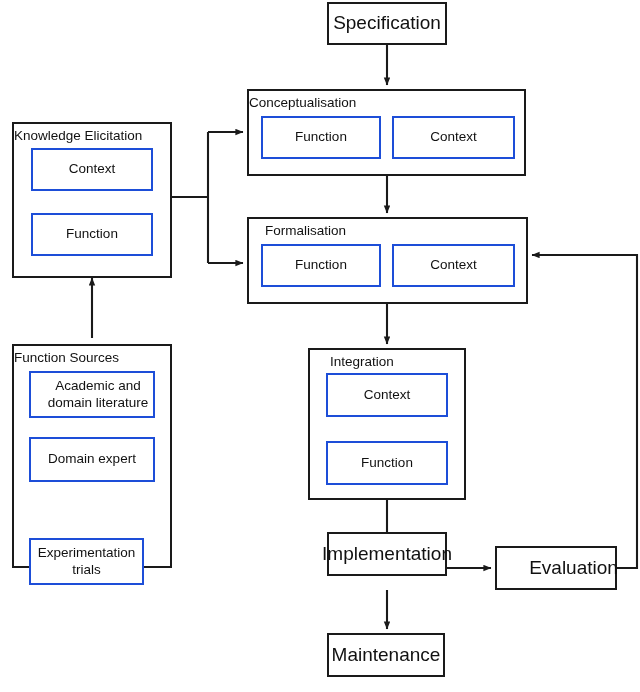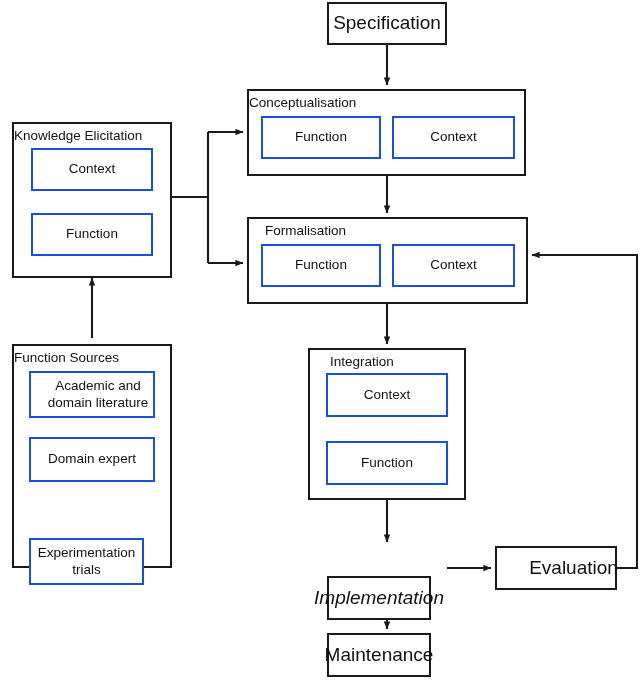--- a/index.html
+++ b/index.html
@@ -155,25 +155,25 @@
   <div class="group" style="left:308px; top:348px; width:158px; height:152px;">
     <div class="group-title" style="top:4px;padding-left:20px;">Integration</div>
   </div>
   <div class="sub" style="left:326px; top:373px; width:122px; height:44px;">
     <span>Context</span>
   </div>
   <div class="sub" style="left:326px; top:441px; width:122px; height:44px;">
     <span>Function</span>
   </div>
 
-  <div class="node" style="left:327px; top:576px; width:104px; height:44px;font-style:italic;">
+  <div class="node" style="left:327px; top:532px; width:120px; height:44px;">
     <span>Implementation</span>
   </div>
 
   <div class="node" style="left:495px; top:546px; width:122px; height:44px;padding-left:35px;">
     <span>Evaluation</span>
   </div>
 
-  <div class="node" style="left:327px; top:633px; width:104px; height:44px;">
+  <div class="node" style="left:327px; top:633px; width:118px; height:44px;">
     <span>Maintenance</span>
   </div>
 
 </div>
 
 </body></html>

